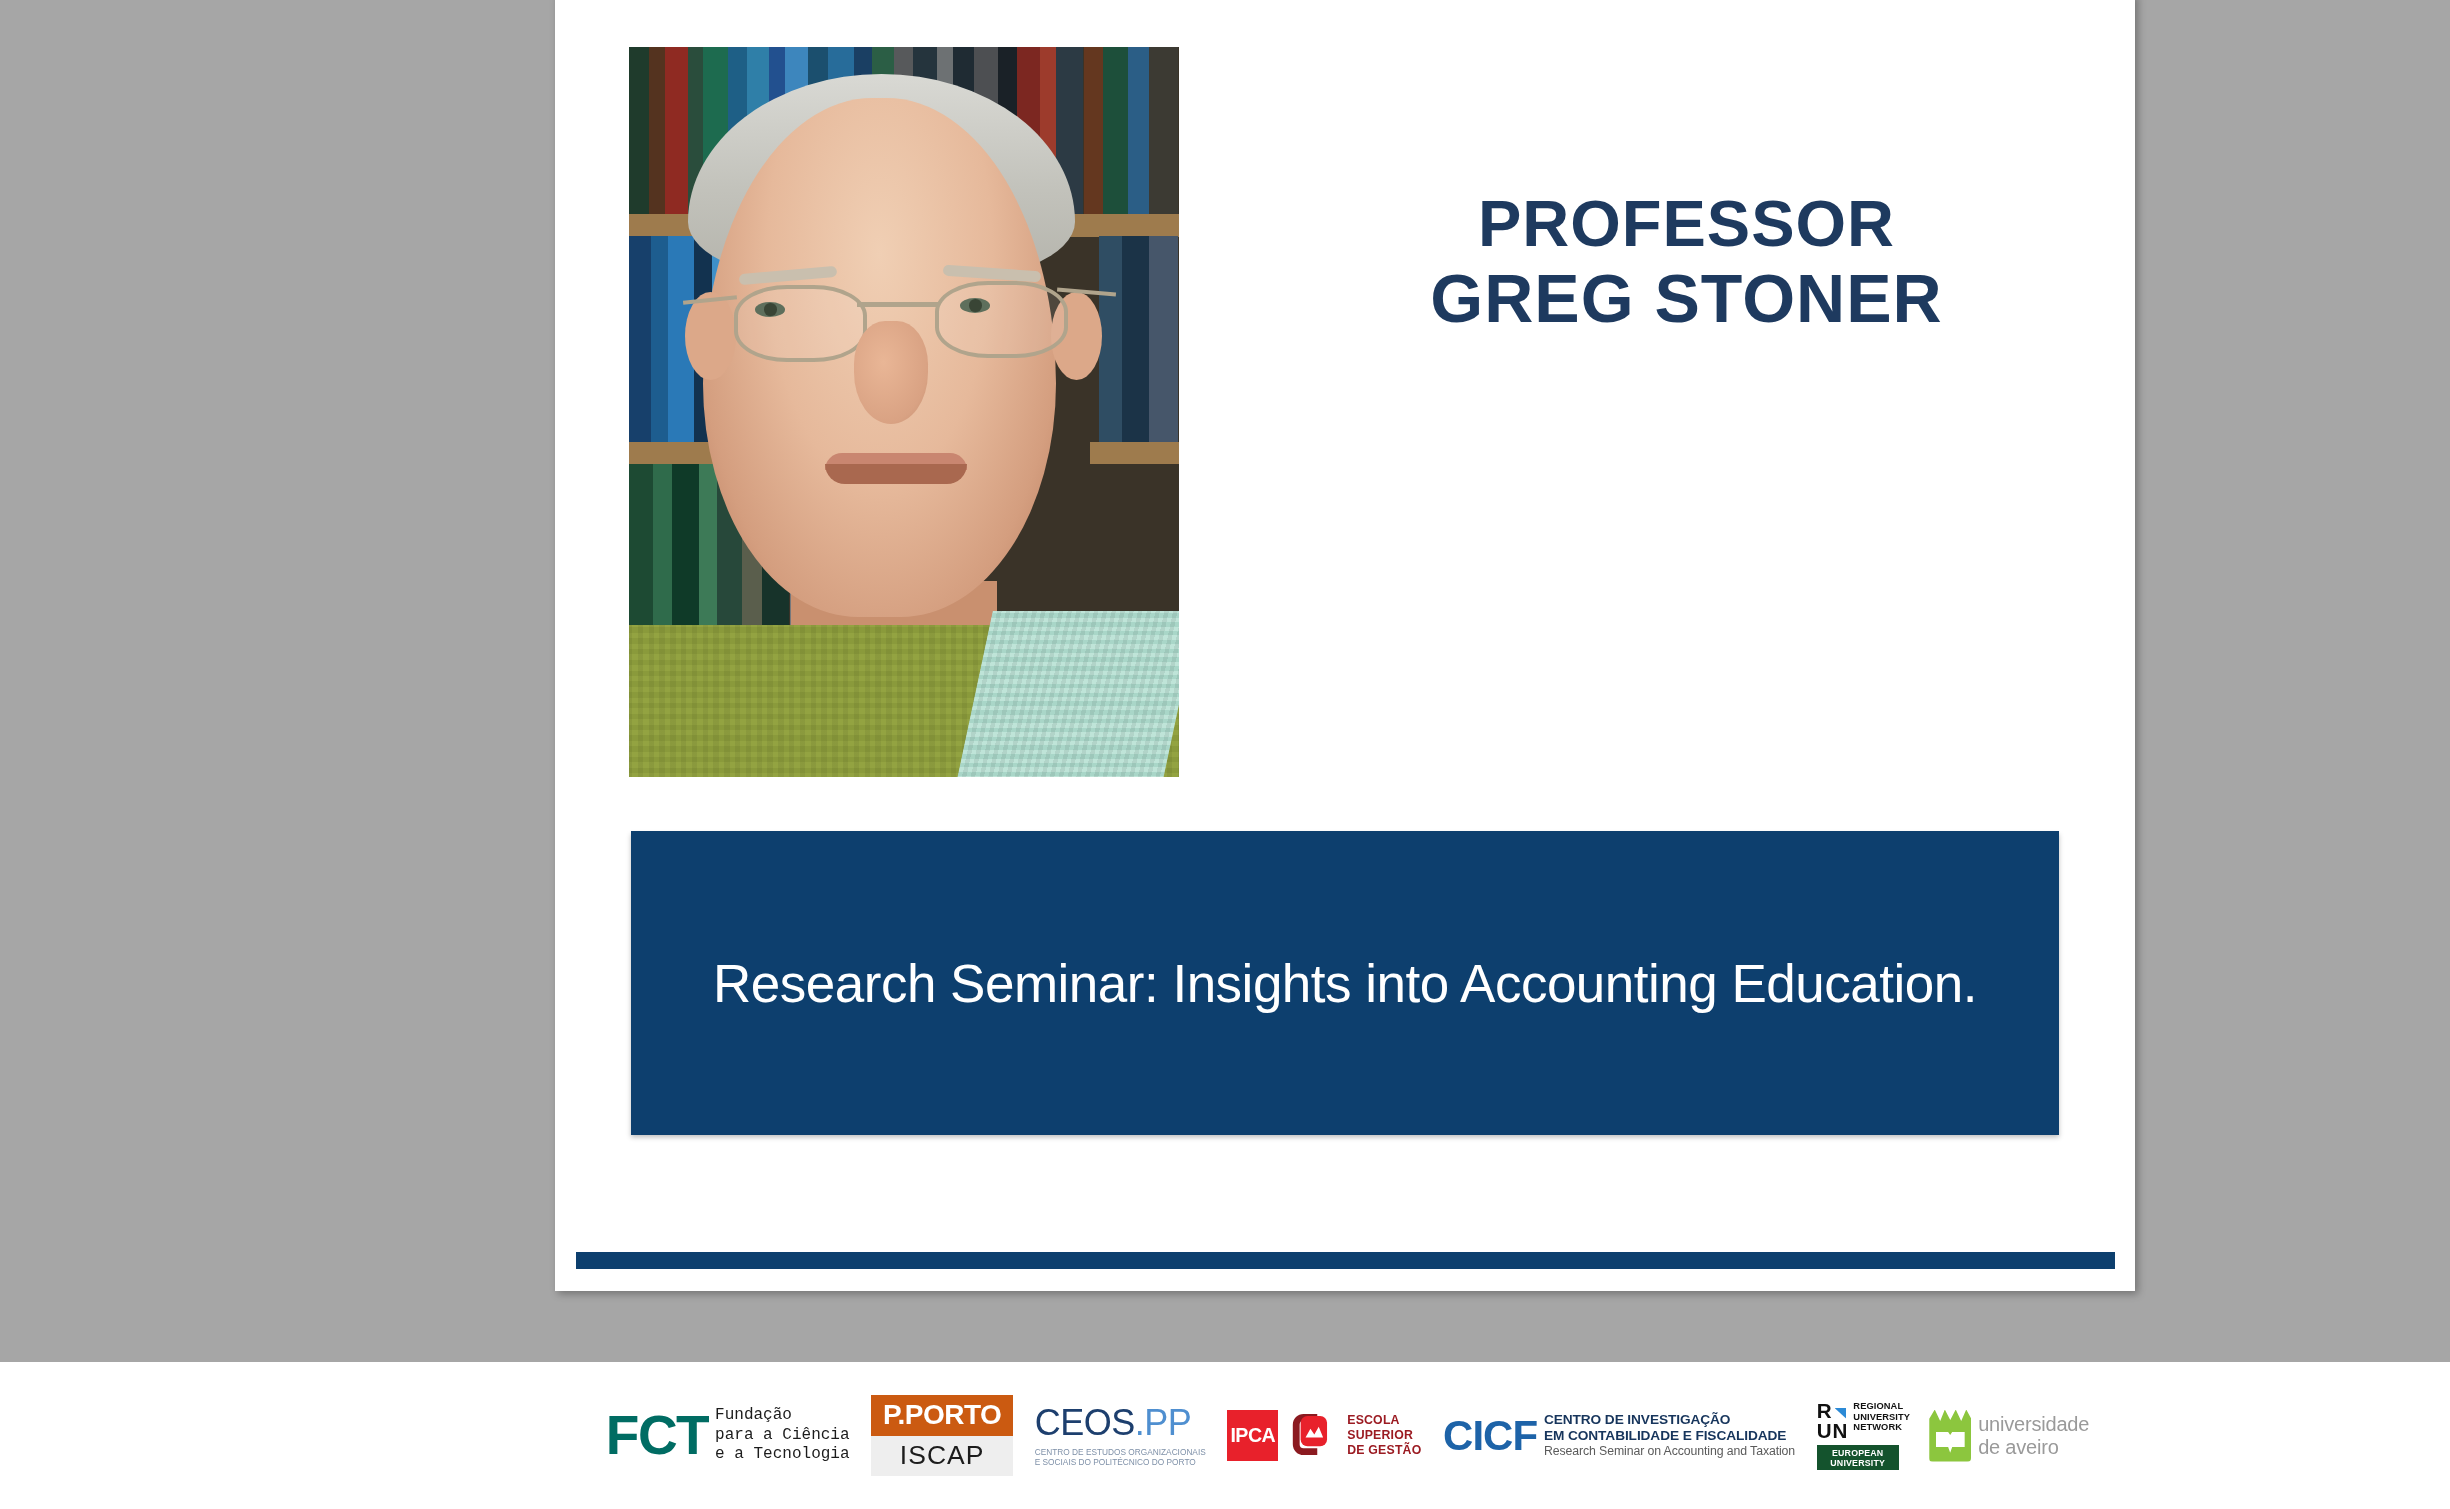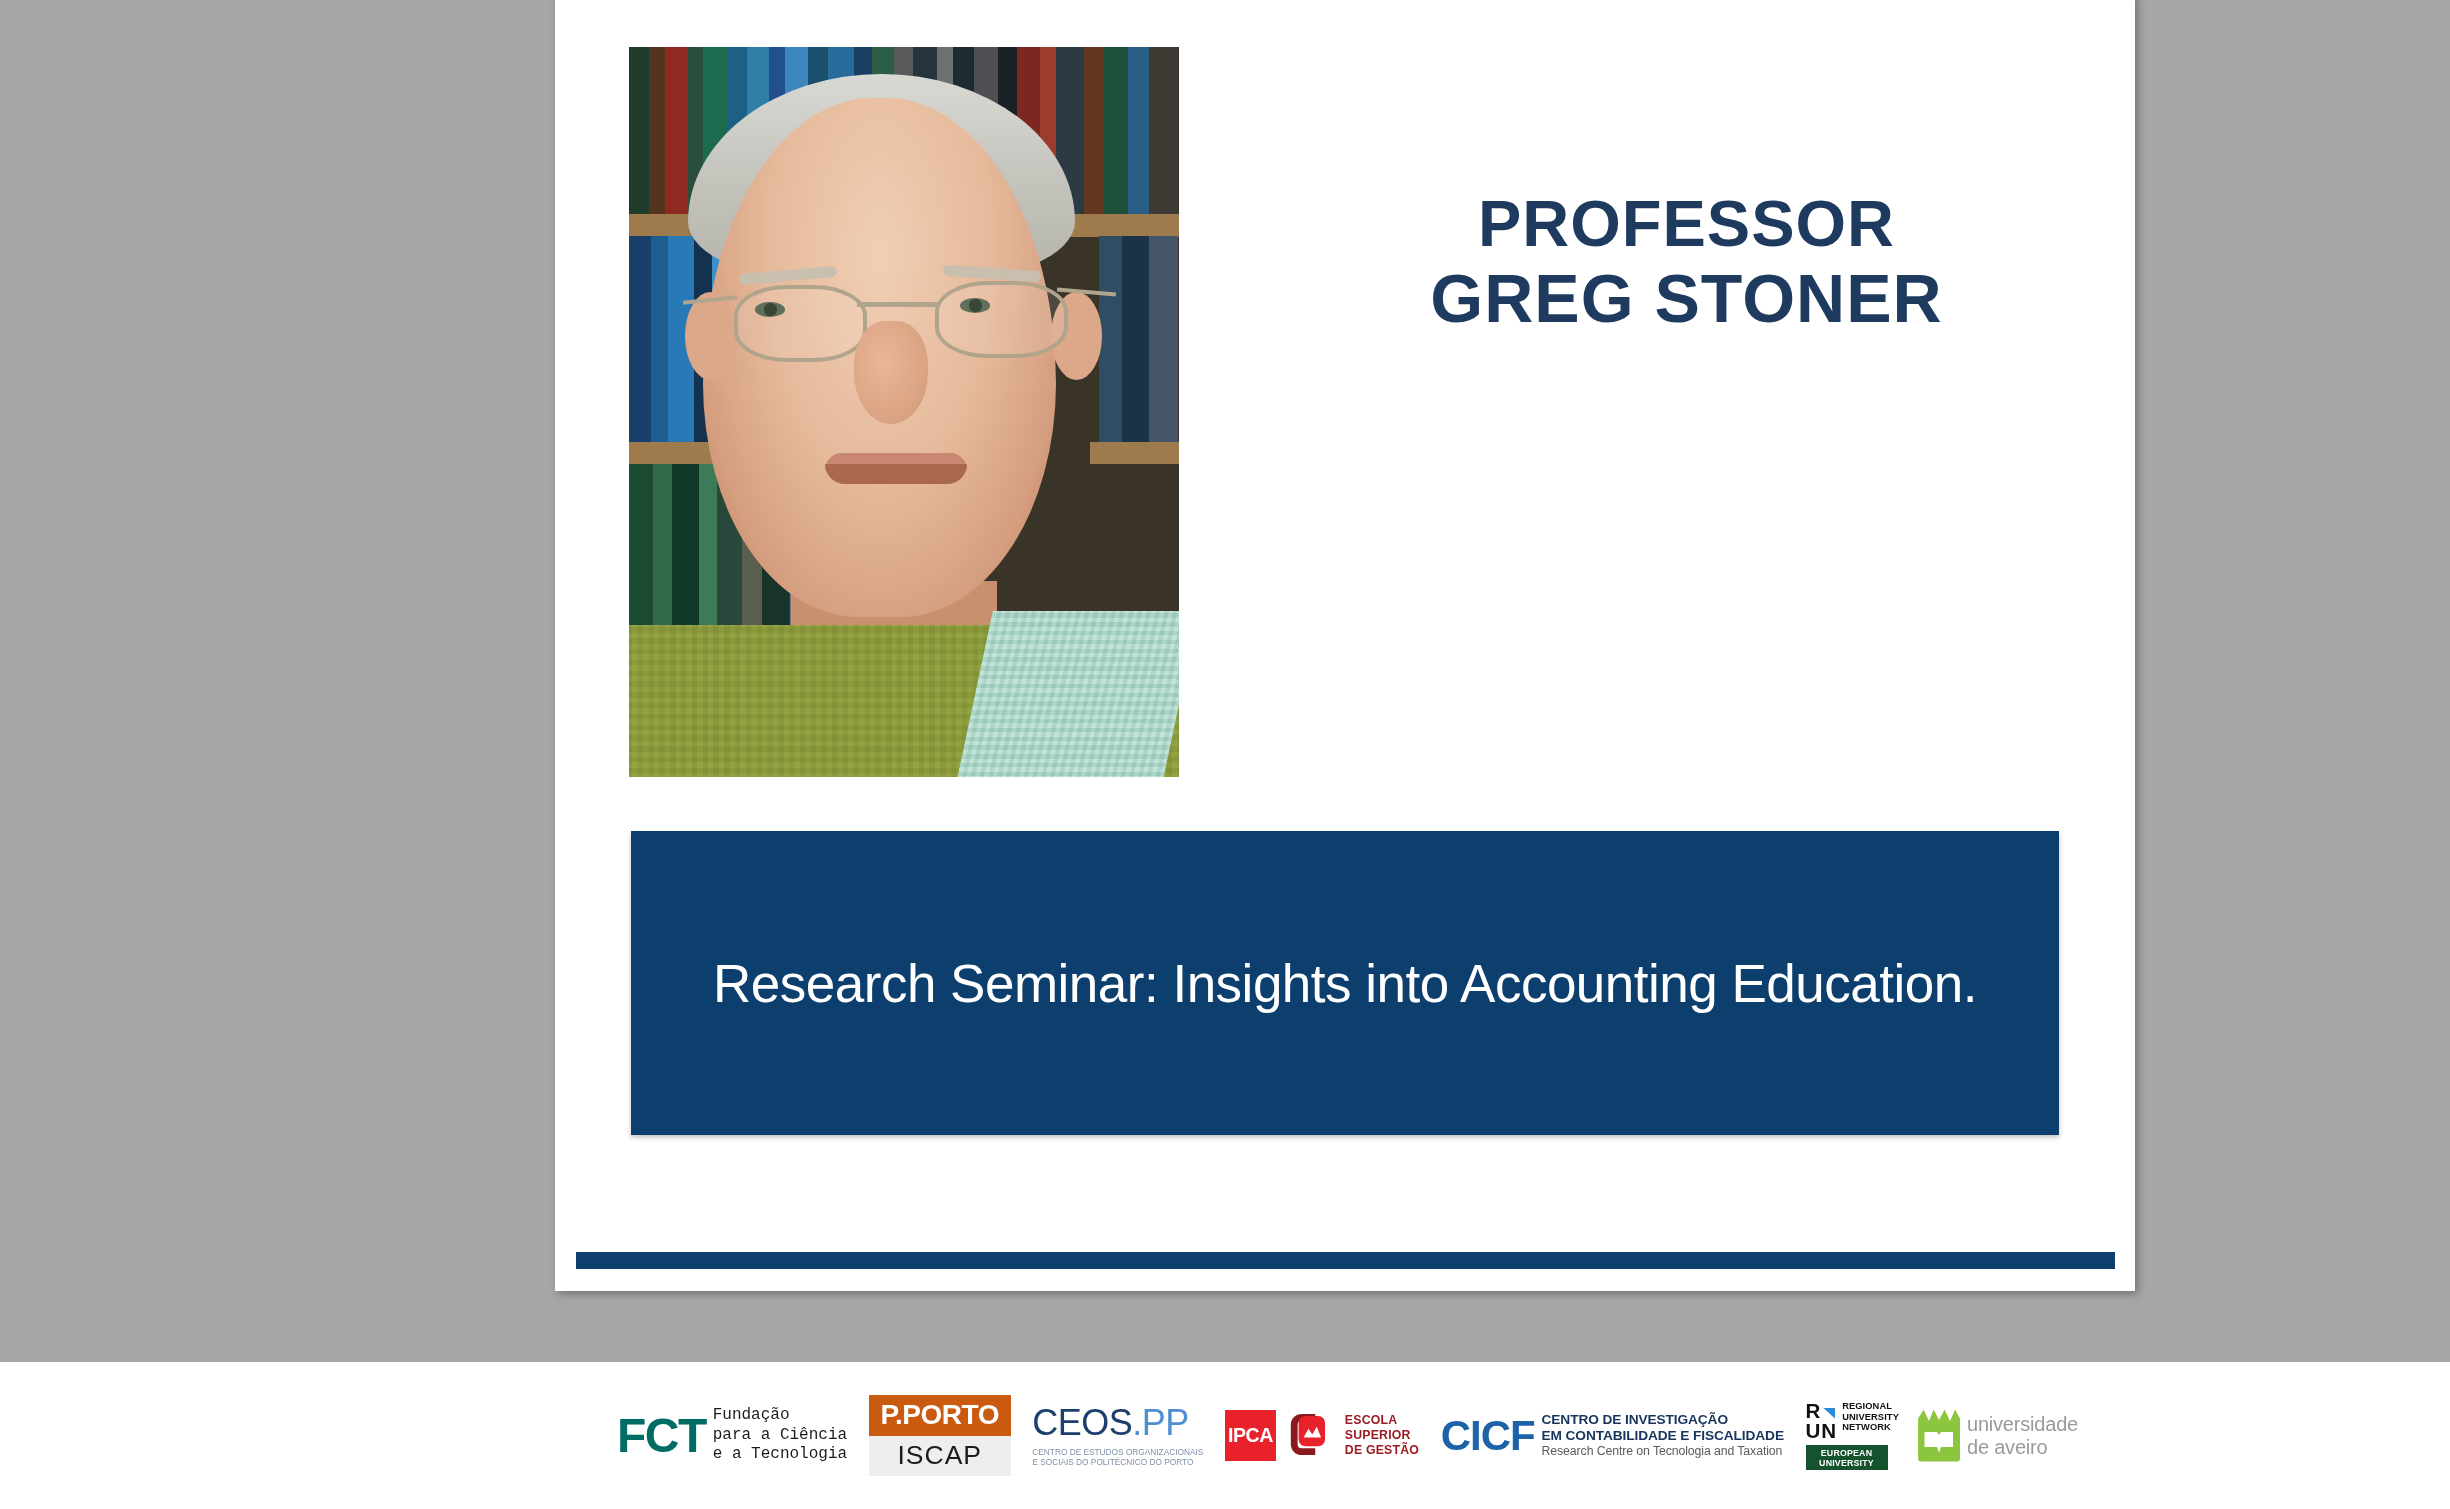--- a/index.html
+++ b/index.html
@@ -211,21 +211,21 @@
     align-items: center;
     justify-content: center;
     gap: 21.6px;
   }
   .logo { display: flex; align-items: center; }
 
   
   .fct-mark {
     font-family: "Liberation Sans", sans-serif;
     font-weight: bold;
-    font-size: 48px;
+    font-size: 55px;
     color: #006C63;
     letter-spacing: -1.5px;
     line-height: 49px;
   }
   .fct-text {
     margin-left: 6.9px;
     font-family: Liberation Mono, monospace;
     font-size: 16px;
     line-height: 19.6px;
     color: #1c1c1c;
@@ -546,21 +546,21 @@
         <div>SUPERIOR</div>
         <div>DE GESTÃO</div>
       </div>
     </div>
 
     <div class="logo">
       <div class="cicf-mark">CICF</div>
       <div class="cicf-text">
         <div class="cicf-l1">CENTRO DE INVESTIGAÇÃO</div>
         <div class="cicf-l2">EM CONTABILIDADE E FISCALIDADE</div>
-        <div class="cicf-l3">Research Centre on Tecnologia and Taxation</div>
+        <div class="cicf-l3">Research Seminar on Accounting and Taxation</div>
       </div>
     </div>
 
     <div class="logo">
       <div class="run-wrap">
         <div class="run-top">
           <div>
             <div class="run-letters">
               <span>R</span><span class="run-flag"></span>
             </div>

